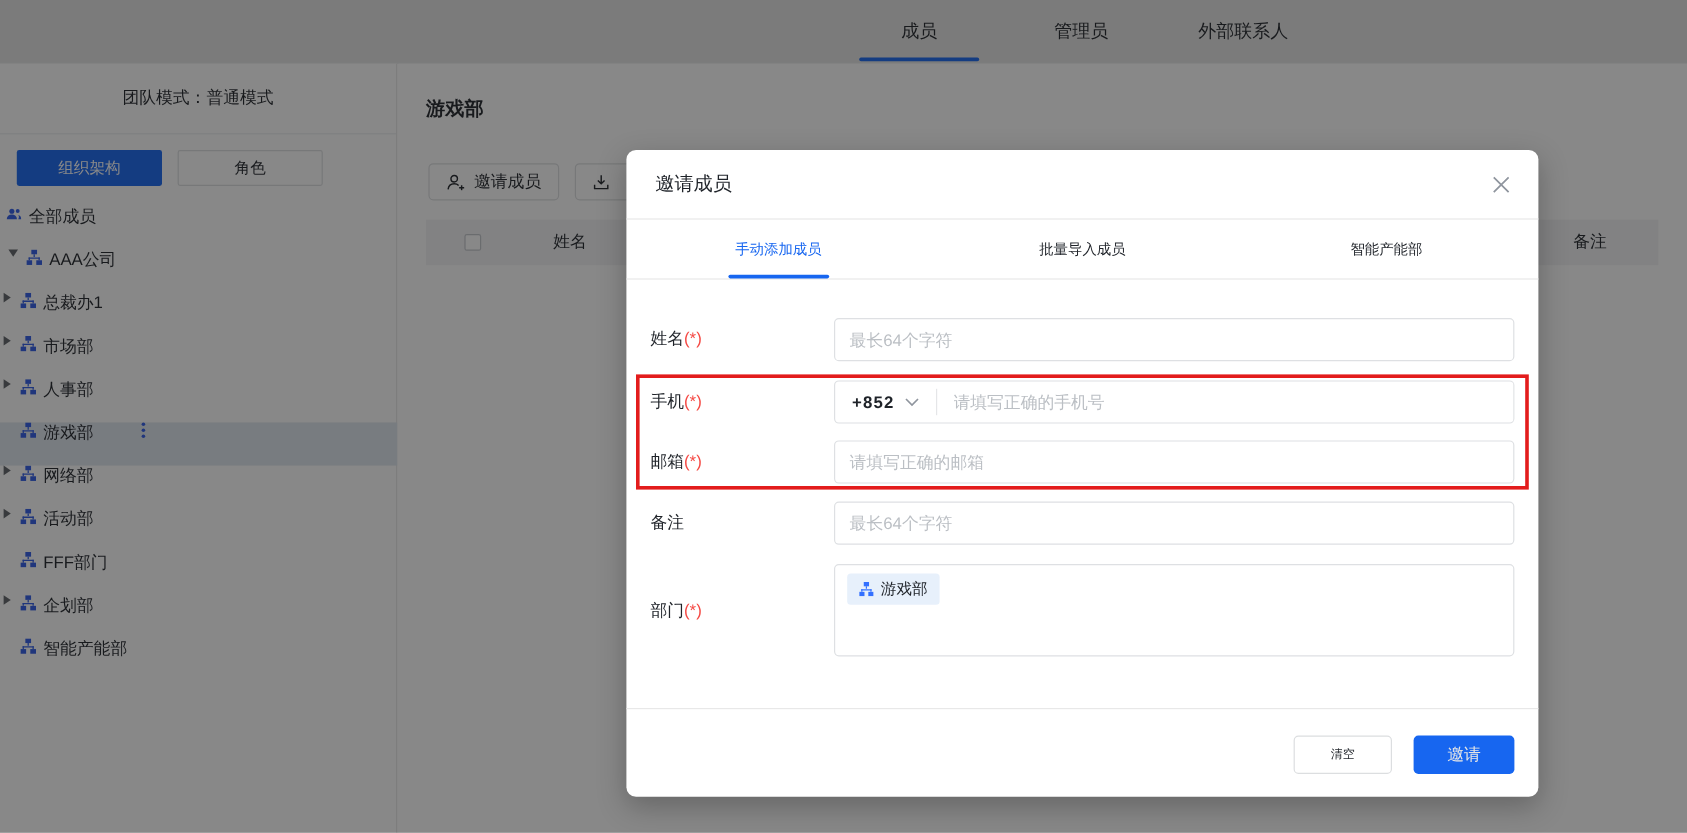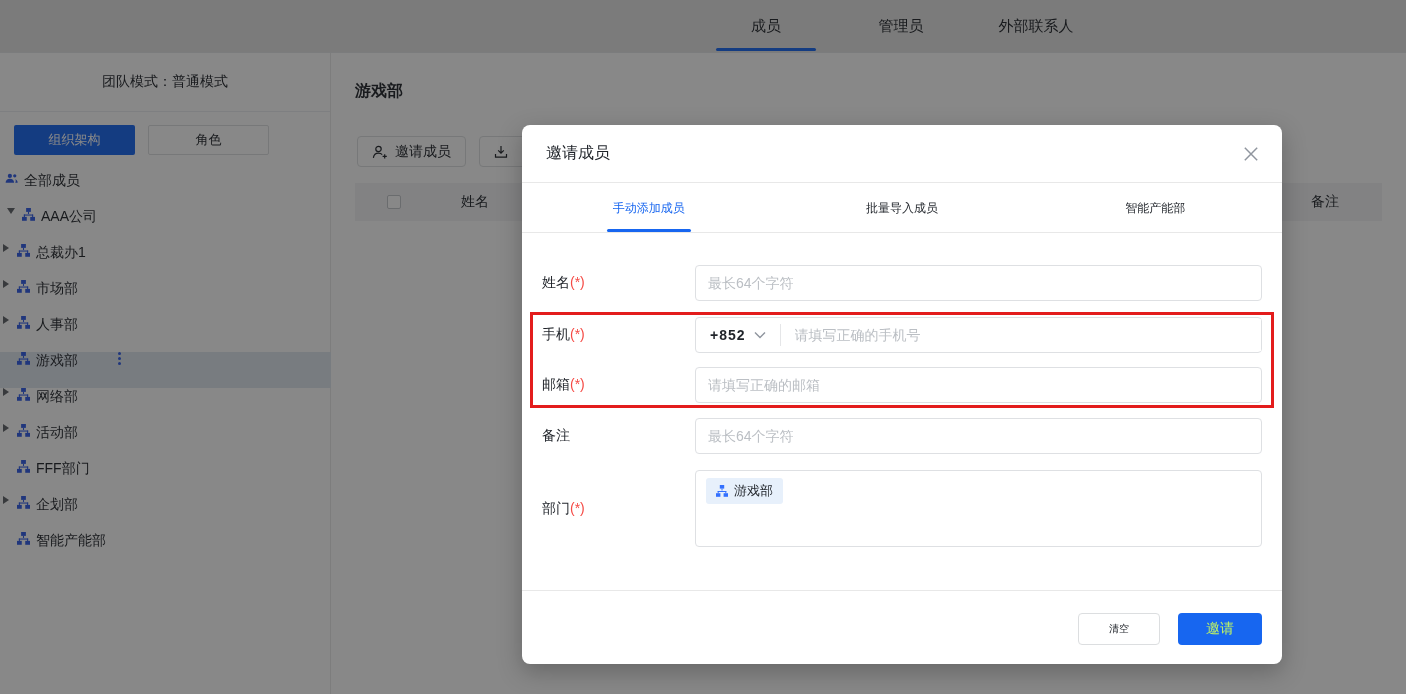--- a/index.html
+++ b/index.html
@@ -106,21 +106,21 @@
   .chip .t-icon { margin-right:0; color:#3370FF; width:12px; height:12px; }
 
   .annotation { position:absolute; left:8px; top:187px; width:744px; height:96px;
     border:3px solid #e31c1c; z-index:30; pointer-events:none; }
 
   .m-footer-line { position:absolute; left:0; top:465px; width:100%; border-top:1px solid #e8e8e8; }
   .btn-clear { position:absolute; left:556px; top:488px; width:82px; height:32px;
     background:#fff; border:1px solid #dcdee0; border-radius:4px; font-size:10px;
     color:#1f2329; cursor:pointer; }
   .btn-invite { position:absolute; left:656px; top:488px; width:84px; height:32px;
-    background:#1766F0; border:none; border-radius:4px; font-size:14px; color:#bef264; cursor:pointer; }
+    background:#1766F0; border:none; border-radius:4px; font-size:14px; color:#e5e5e5; cursor:pointer; }
 </style>
 </head>
 <body>
 
 <div class="topnav">
   <div class="tab tab-members">
     <span>成员</span>
     <span class="tab-underline"></span>
   </div>
   <div class="tab tab-admins">

